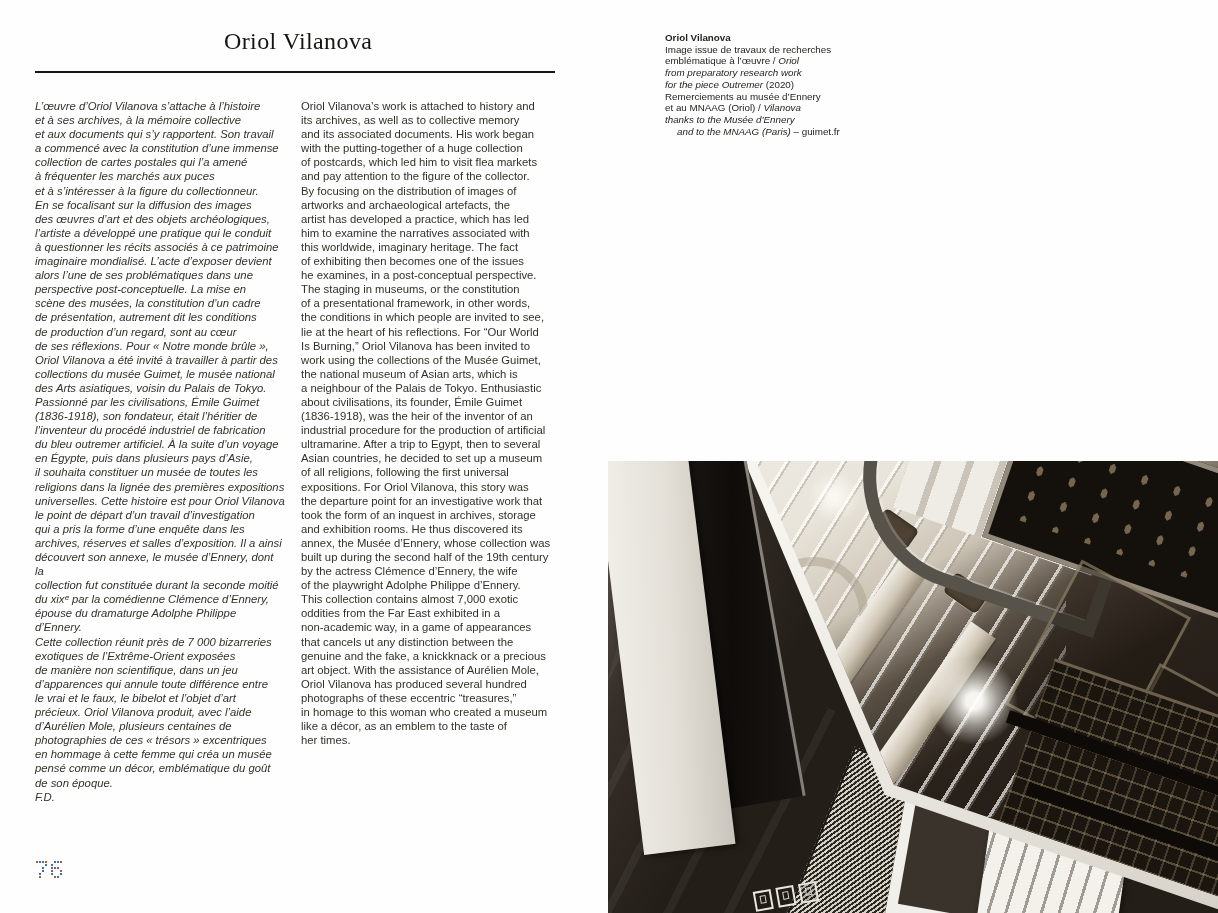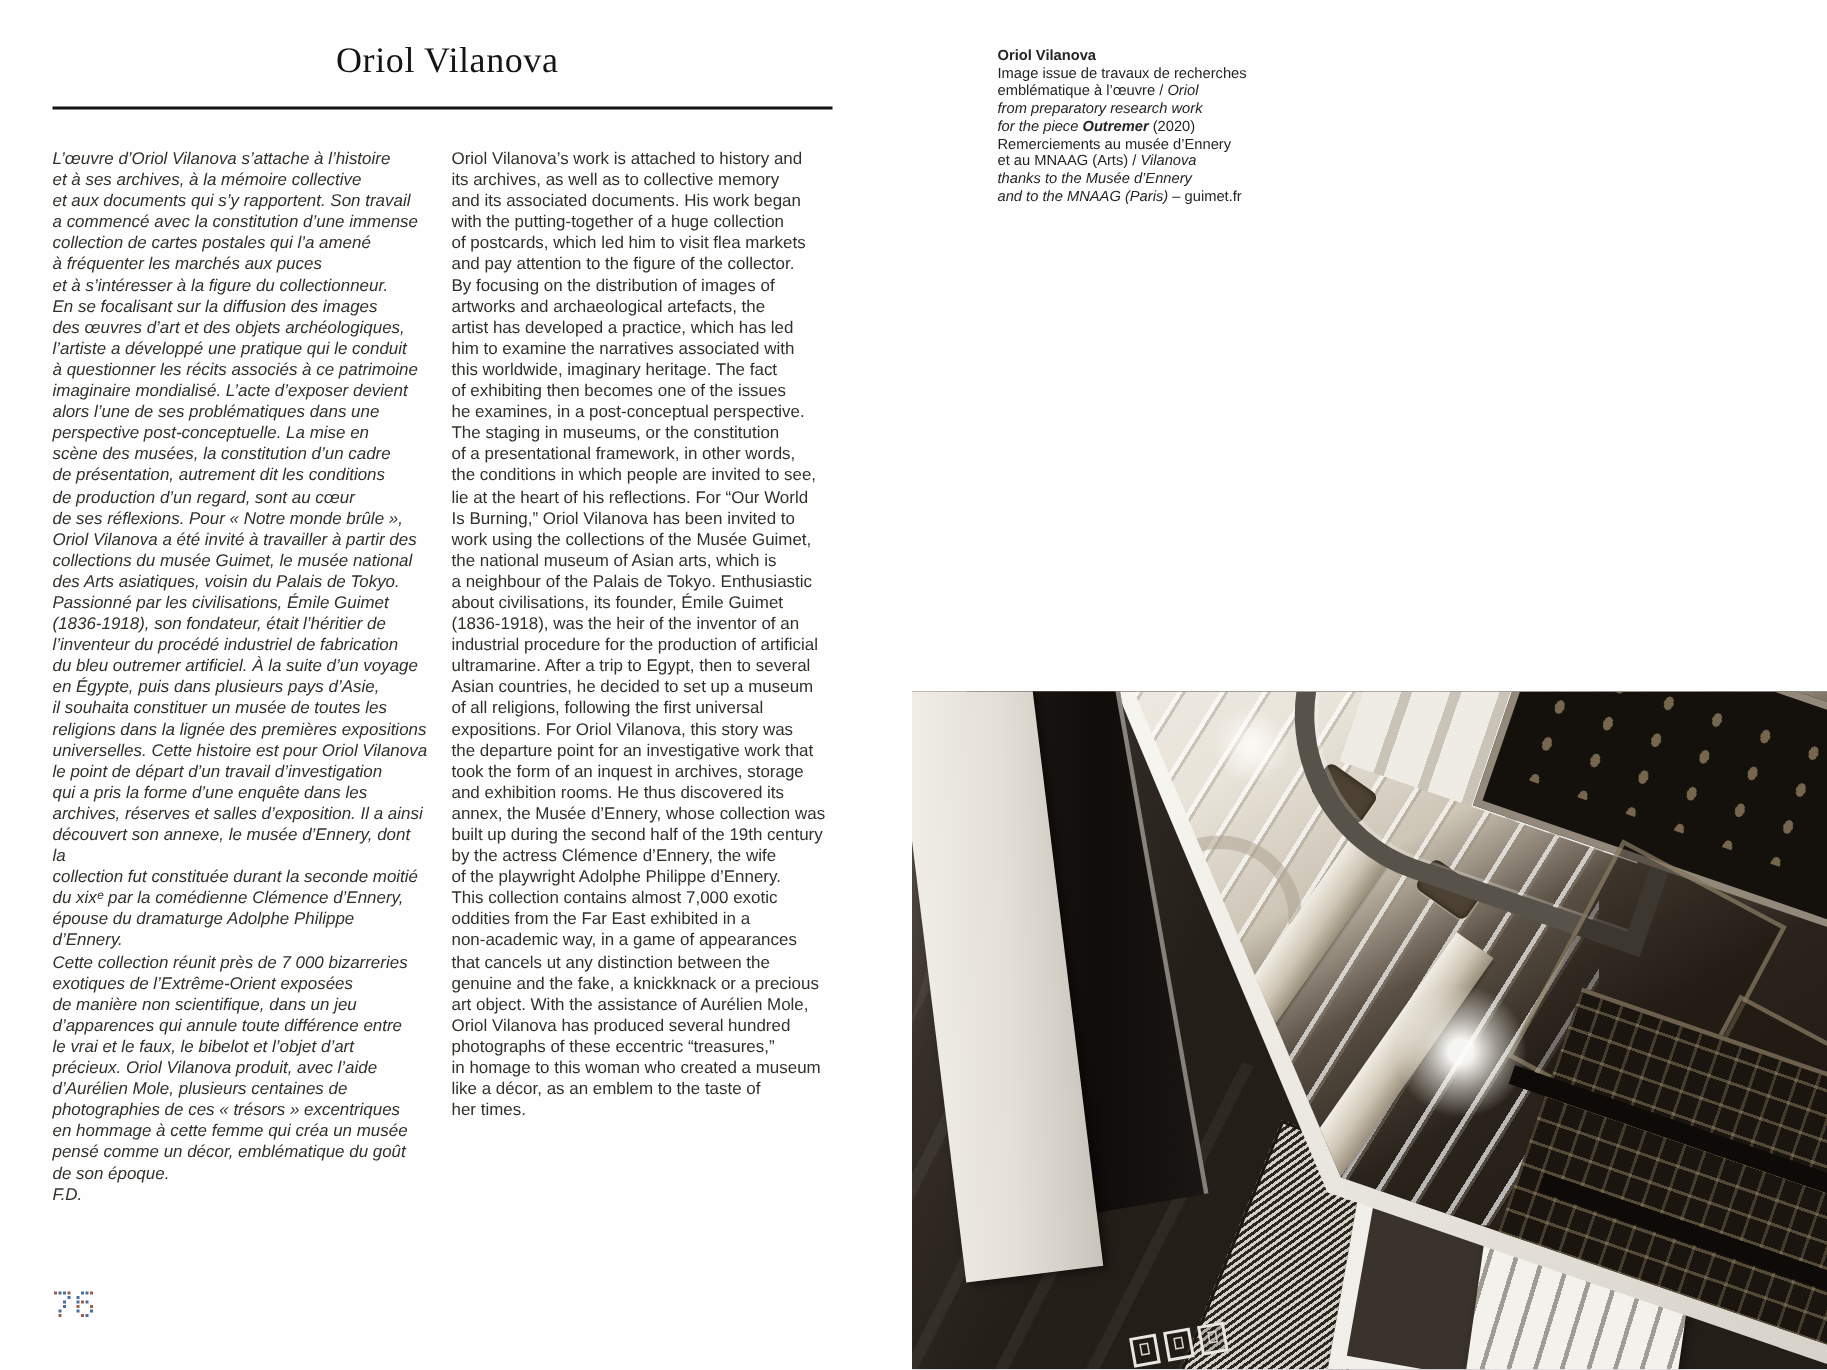--- a/index.html
+++ b/index.html
@@ -195,25 +195,25 @@
 photographs of these eccentric “treasures,”
 in homage to this woman who created a museum
 like a décor, as an emblem to the taste of
 her times.</div>
 
   <div class="caption" id="caption">
       <div class="cap-line"><span style="font-weight: bold;">Oriol Vilanova</span></div>
       <div class="cap-line"><span>Image issue de travaux de recherches</span></div>
       <div class="cap-line"><span>emblématique à l’œuvre / </span><span style="font-style: italic;">Oriol</span></div>
       <div class="cap-line"><span style="font-style: italic;">from preparatory research work</span></div>
-      <div class="cap-line"><span style="font-style: italic;">for the piece </span><span style="font-weight: bold; font-style: italic;">Outremer</span><span style="font-weight: normal;"> (2020)</span></div>
+      <div class="cap-line"><span style="font-style: italic;">for the piece </span><span style="font-weight: normal; font-style: italic;">Outremer</span><span style="font-weight: normal;"> (2020)</span></div>
       <div class="cap-line"><span>Remerciements au musée d’Ennery</span></div>
-      <div class="cap-line"><span>et au MNAAG (Arts) / </span><span style="font-style: italic;">Vilanova</span></div>
+      <div class="cap-line"><span>et au MNAAG (Oriol) / </span><span style="font-style: italic;">Vilanova</span></div>
       <div class="cap-line"><span style="font-style: italic;">thanks to the Musée d’Ennery</span></div>
-      <div class="cap-line"><span style="font-style: italic;">and to the MNAAG (Paris)</span><span> – guimet.fr</span></div>
+      <div class="cap-line"><span style="font-style: italic; margin-left: 12px;">and to the MNAAG (Paris)</span><span> – guimet.fr</span></div>
     </div>
 
   <div class="pagenum" id="pagenum"><span class="digit"><i style="left: 0px; top: 0px; background: rgb(160, 92, 72);"></i><i style="left: 3px; top: 0px; background: rgb(74, 109, 166);"></i><i style="left: 6px; top: 0px; background: rgb(74, 109, 166);"></i><i style="left: 9px; top: 0px; background: rgb(160, 92, 72);"></i><i style="left: 9px; top: 3px; background: rgb(74, 109, 166);"></i><i style="left: 6px; top: 6px; background: rgb(74, 109, 166);"></i><i style="left: 6px; top: 9px; background: rgb(74, 109, 166);"></i><i style="left: 3px; top: 12px; background: rgb(74, 109, 166);"></i><i style="left: 3px; top: 15px; background: rgb(160, 92, 72);"></i></span><span class="digit"><i style="left: 3px; top: 0px; background: rgb(74, 109, 166);"></i><i style="left: 6px; top: 0px; background: rgb(74, 109, 166);"></i><i style="left: 9px; top: 0px; background: rgb(160, 92, 72);"></i><i style="left: 0px; top: 3px; background: rgb(74, 109, 166);"></i><i style="left: 0px; top: 6px; background: rgb(74, 109, 166);"></i><i style="left: 3px; top: 6px; background: rgb(160, 92, 72);"></i><i style="left: 6px; top: 6px; background: rgb(74, 109, 166);"></i><i style="left: 0px; top: 9px; background: rgb(160, 92, 72);"></i><i style="left: 9px; top: 9px; background: rgb(160, 92, 72);"></i><i style="left: 0px; top: 12px; background: rgb(74, 109, 166);"></i><i style="left: 9px; top: 12px; background: rgb(74, 109, 166);"></i><i style="left: 3px; top: 15px; background: rgb(160, 92, 72);"></i><i style="left: 6px; top: 15px; background: rgb(74, 109, 166);"></i></span></div>
 
   <div class="photo">
     <div class="ph-sheen"></div>
     <div class="ph-hatch"></div>
     <div class="ph-smallframe"></div>
     <div class="ph-slats"></div>
     <div class="ph-p1white"></div>

